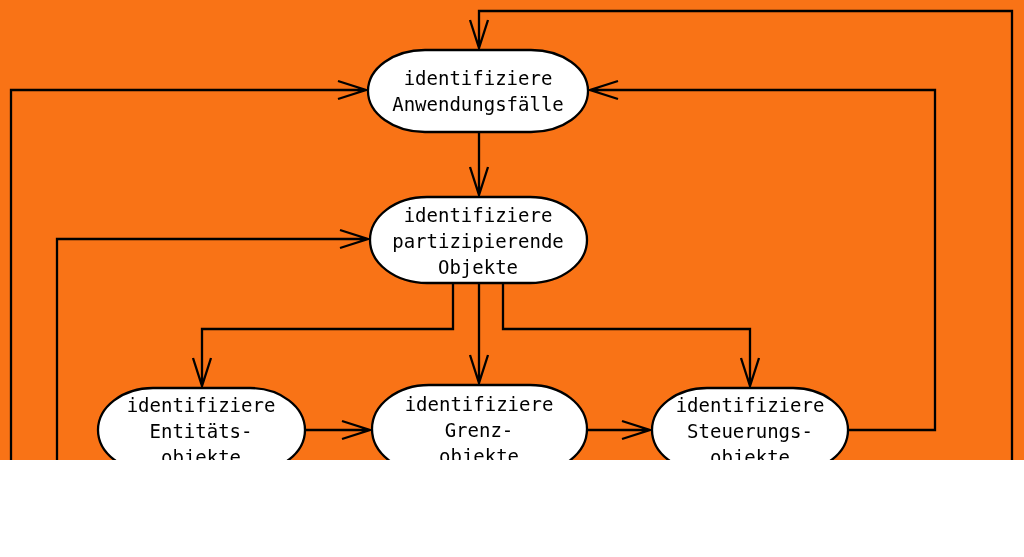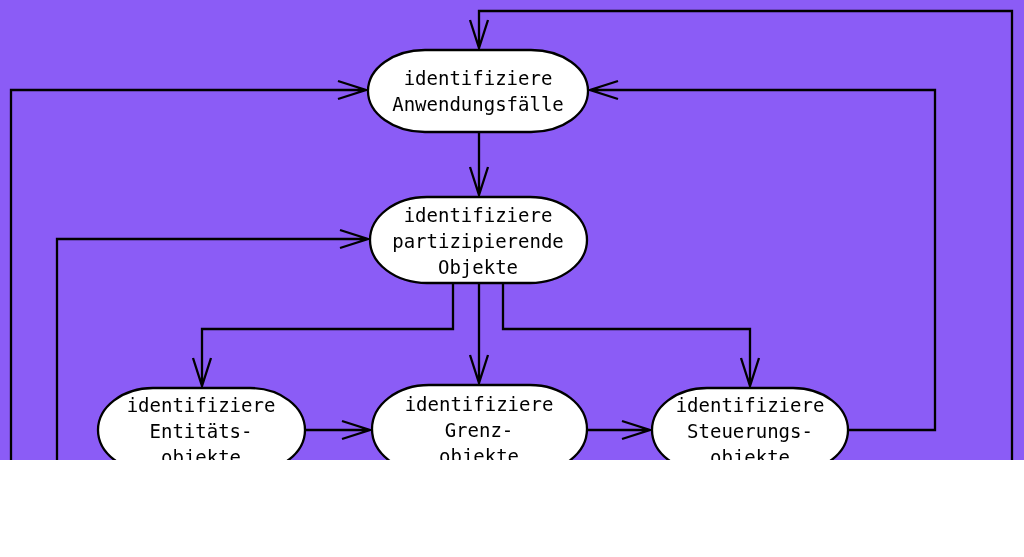--- a/index.html
+++ b/index.html
@@ -4,21 +4,21 @@
 <style>
   html, body {
     margin: 0;
     padding: 0;
     background: #ffffff;
   }
   .canvas {
     position: relative;
     width: 1024px;
     height: 460px;
-    background: #8b5cf6;
+    background: #f97316;
     overflow: hidden;
     font-family: "DejaVu Sans Mono", monospace;
   }
   svg { display: block; }
   .edge {
     fill: none;
     stroke-width: 2.3;
     stroke-linecap: butt;
     stroke-linejoin: miter;
   }

